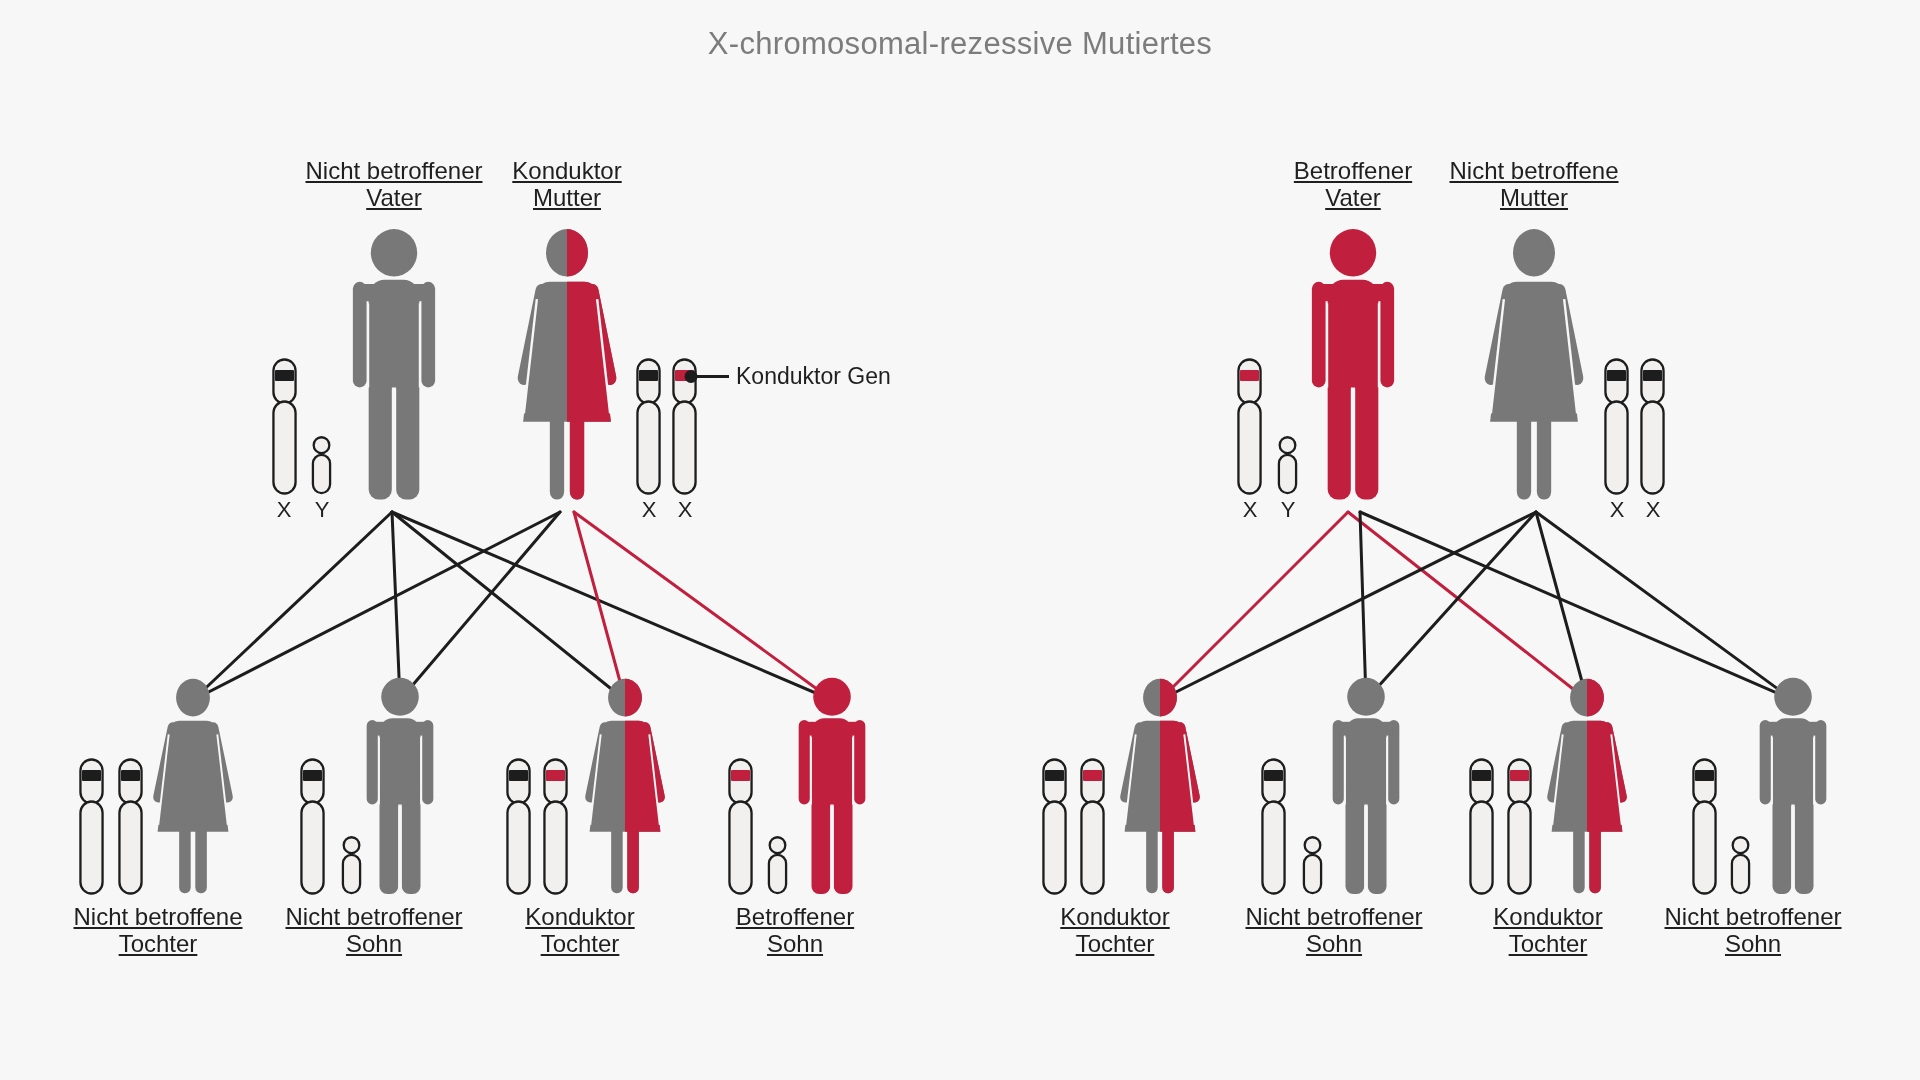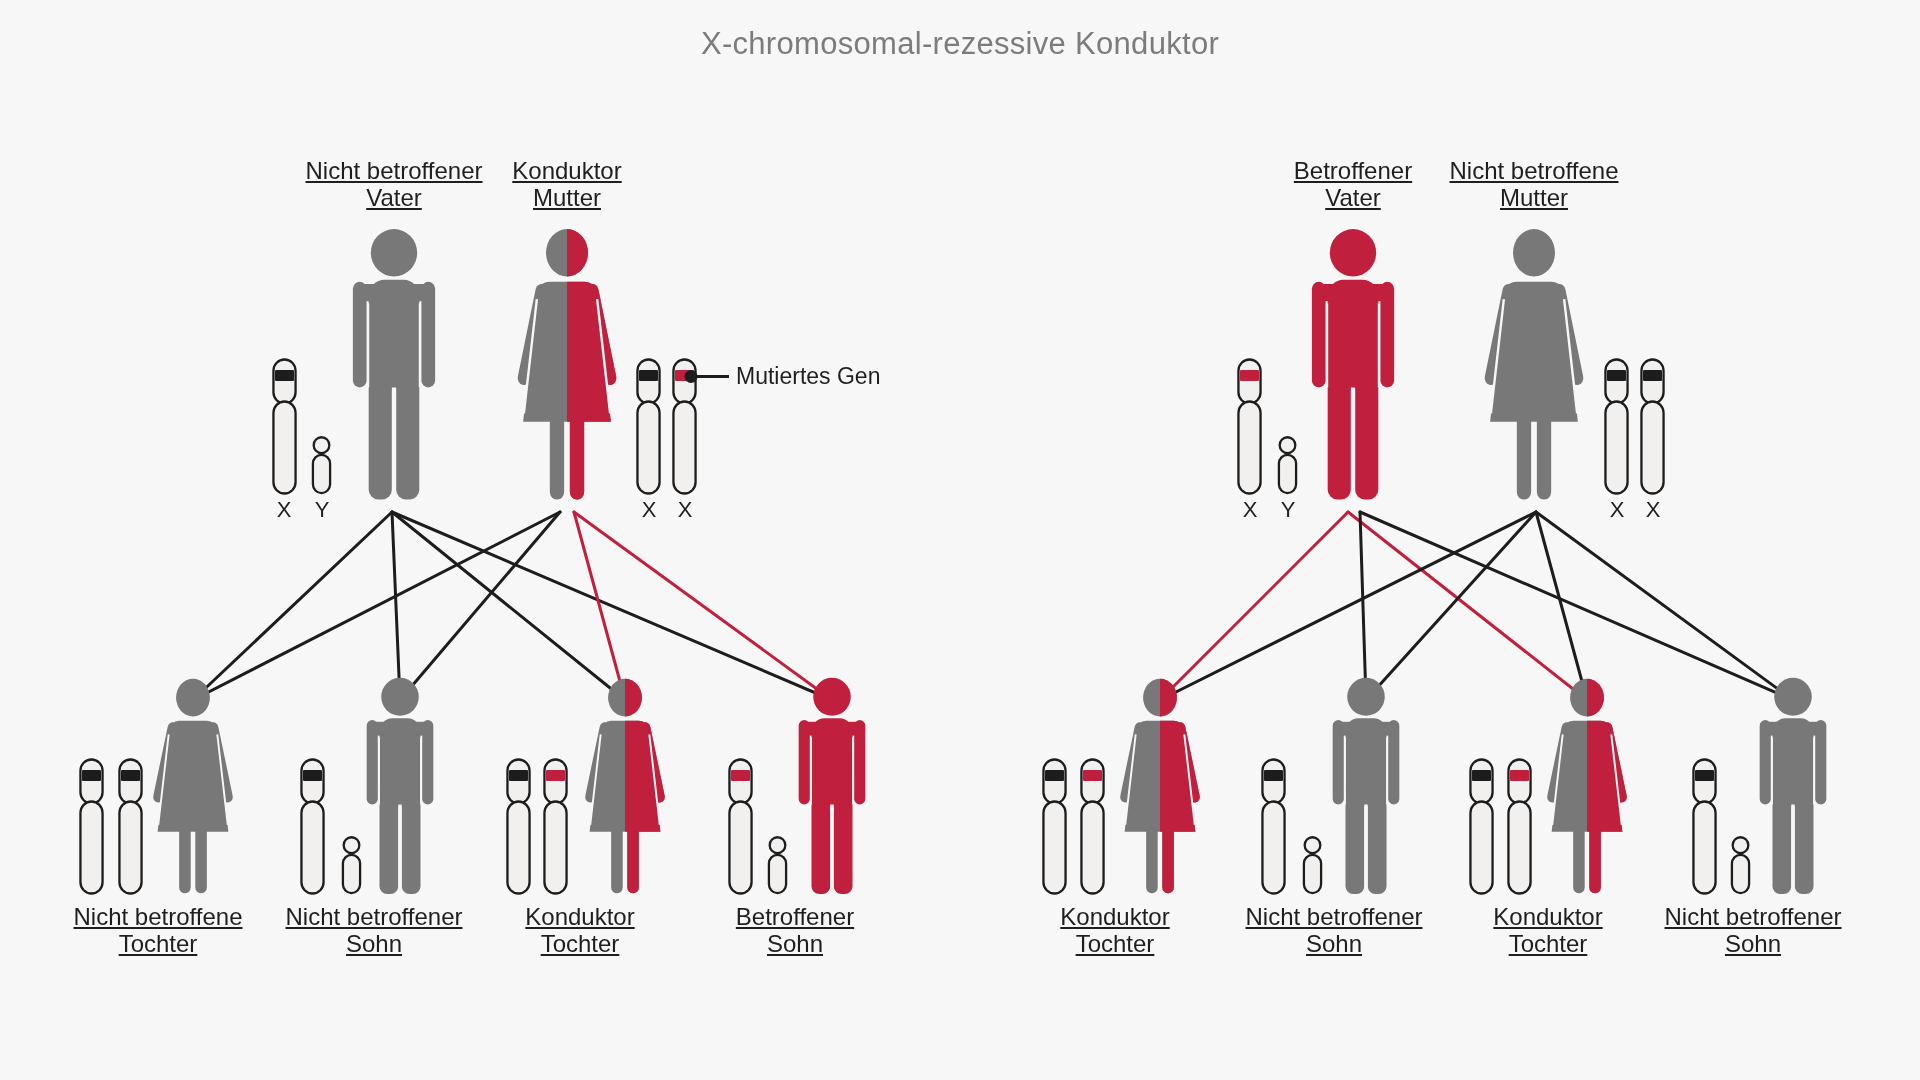--- a/index.html
+++ b/index.html
@@ -90,21 +90,21 @@
     </symbol>
     <symbol id="sym-ychrom" viewBox="0 0 22 62" preserveAspectRatio="none">
       <circle class="chrom-shape" cx="11" cy="10.5" r="8.2"></circle>
       <rect class="chrom-shape" x="2" y="20.5" width="18" height="39.5" rx="9"></rect>
     </symbol>
   </defs>
 </svg>
 
 <div class="canvas">
 
-  <div class="title">X-chromosomal-rezessive Konduktor</div>
+  <div class="title">X-chromosomal-rezessive Mutiertes</div>
 
   <svg class="lines-overlay" viewBox="0 0 1920 1080">
 
     <line class="inh inh-black" x1="392" y1="512" x2="193" y2="700"></line>
     <line class="inh inh-black" x1="392" y1="512" x2="400" y2="700"></line>
     <line class="inh inh-black" x1="392" y1="512" x2="625" y2="700"></line>
     <line class="inh inh-black" x1="392" y1="512" x2="832" y2="700"></line>
 
     <line class="inh inh-black" x1="560" y1="512" x2="193" y2="700"></line>
     <line class="inh inh-black" x1="560" y1="512" x2="400" y2="700"></line>
@@ -170,21 +170,21 @@
       </svg>
       <i class="band band-red"></i>
   </div>
   <div class="letter-label" style="left:629px">X</div>
   <div class="letter-label" style="left:665px">X</div>
 
   <svg class="annotation" style="left:680px;top:366px;width:60px;height:21px" viewBox="0 0 60 21">
     <line x1="11" y1="10.5" x2="49" y2="10.5" stroke="var(--line-black)" stroke-width="3"></line>
     <circle cx="11" cy="10.5" r="6.5" fill="var(--line-black)"></circle>
   </svg>
-  <div class="annotation-text">Mutiertes Gen</div>
+  <div class="annotation-text">Konduktor Gen</div>
 
   <div class="person" style="left:143px;top:678px;width:100px;height:222px">
     <svg class="layer-base" viewBox="0 0 130 260" preserveAspectRatio="none">
         <use href="#sym-female"></use>
       </svg>
   </div>
   <div class="chrom chrom-x" style="left:79px;top:758px">
     <svg viewBox="0 0 26 140" preserveAspectRatio="none">
         <use href="#sym-xchrom"></use>
       </svg>

